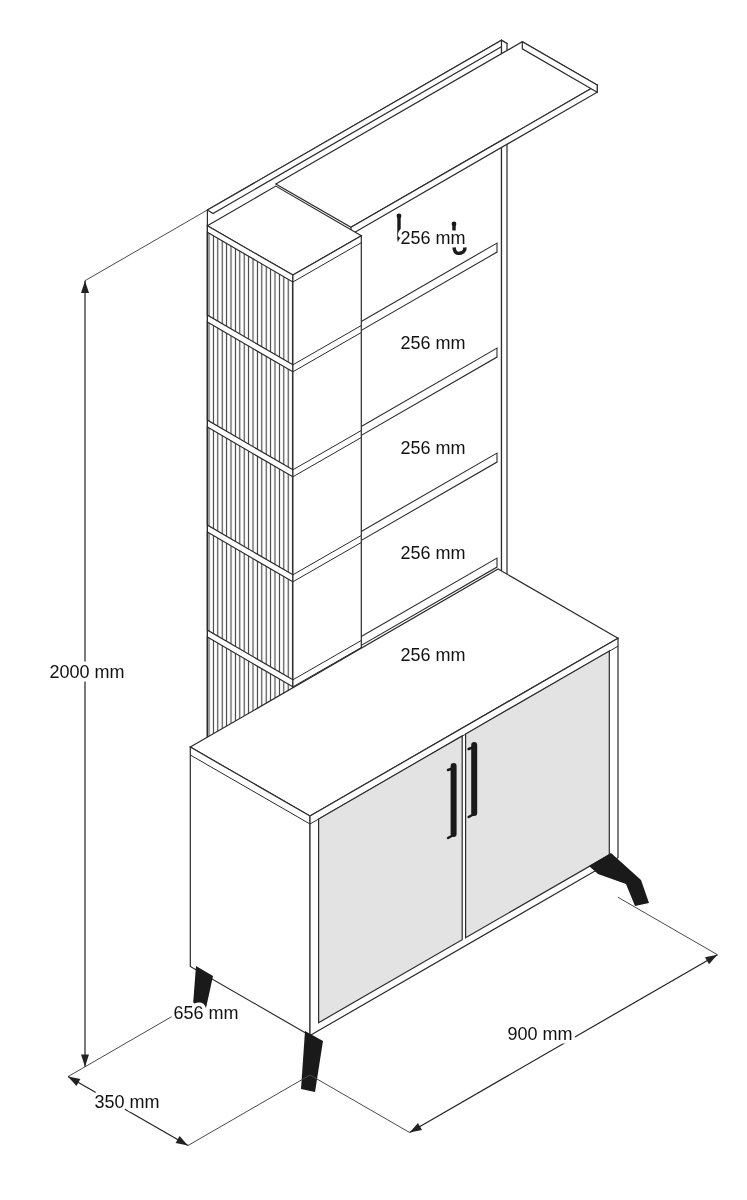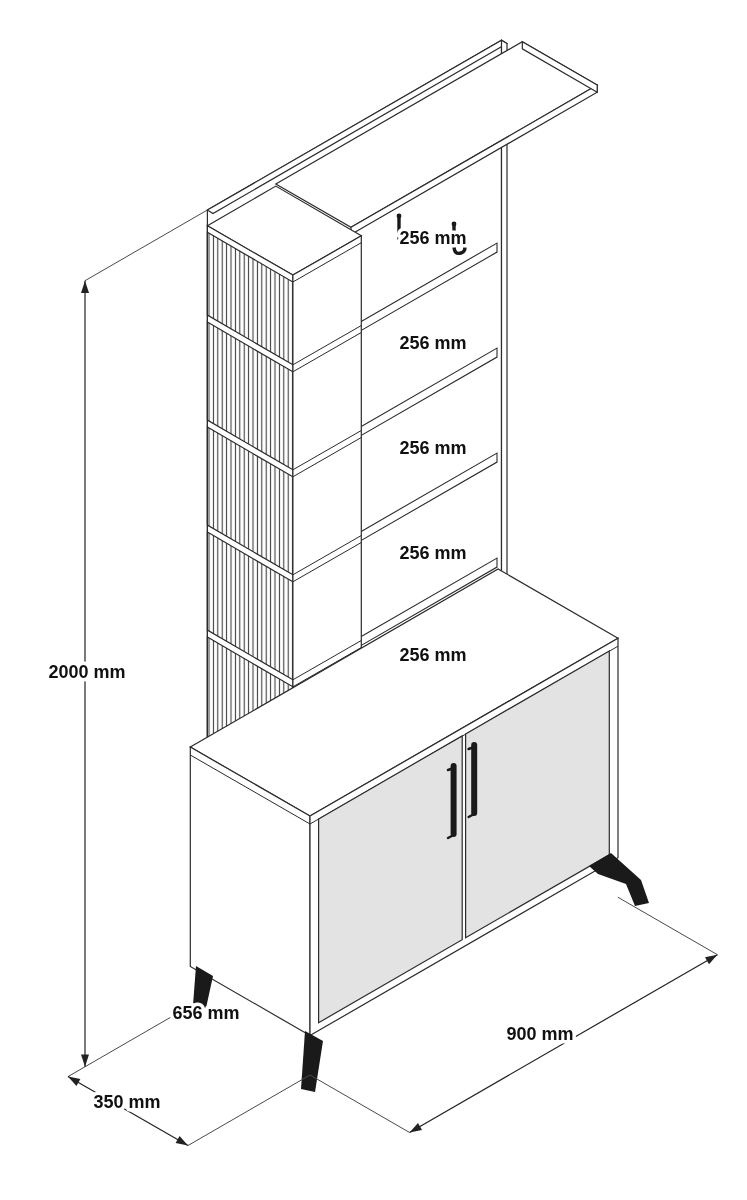--- a/index.html
+++ b/index.html
@@ -1,16 +1,16 @@
 <!DOCTYPE html>
 <html><head>
 <meta charset="utf-8">
 <style>
   html,body{margin:0;padding:0;background:#ffffff;}
-  .frame{width:747px;height:1200px;position:relative;background:#fff;overflow:hidden;font-weight:bold;}
+  .frame{width:747px;height:1200px;position:relative;background:#fff;overflow:hidden;}
   svg{display:block;}
   svg text{
     font-family:"Liberation Sans",sans-serif;
     font-size:18px;
     fill:#111111;
     paint-order:stroke;
     stroke:#ffffff;
     stroke-width:7px;
     stroke-linejoin:round;
     text-anchor:middle;

